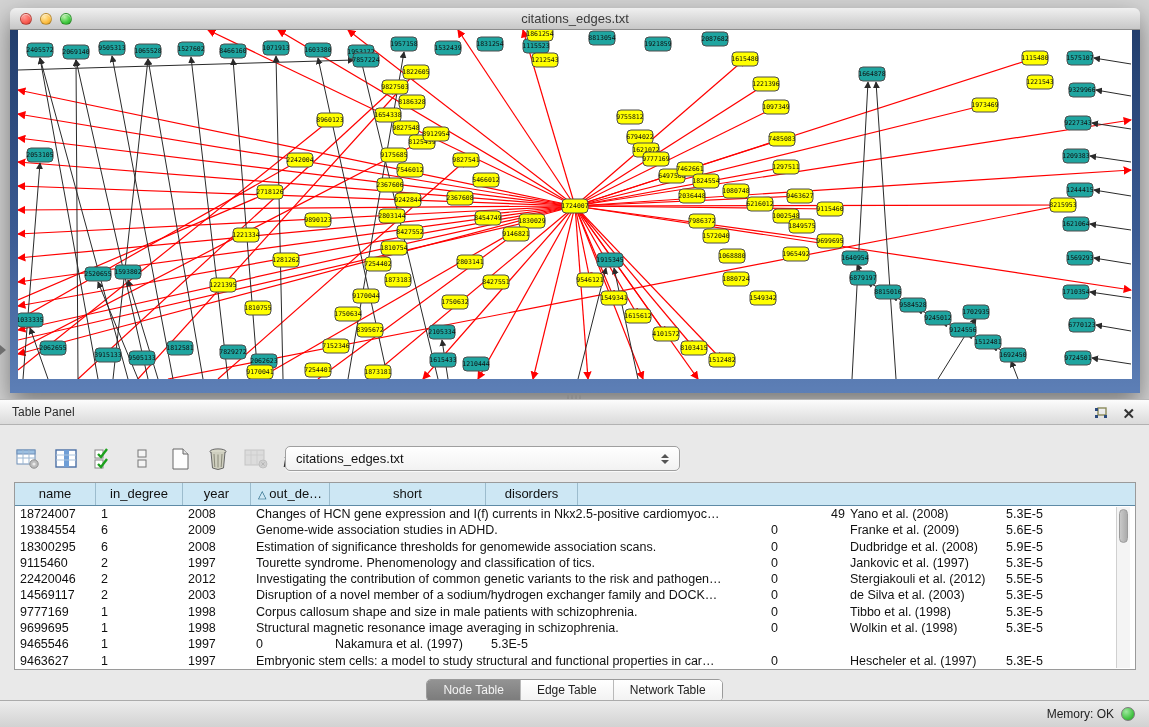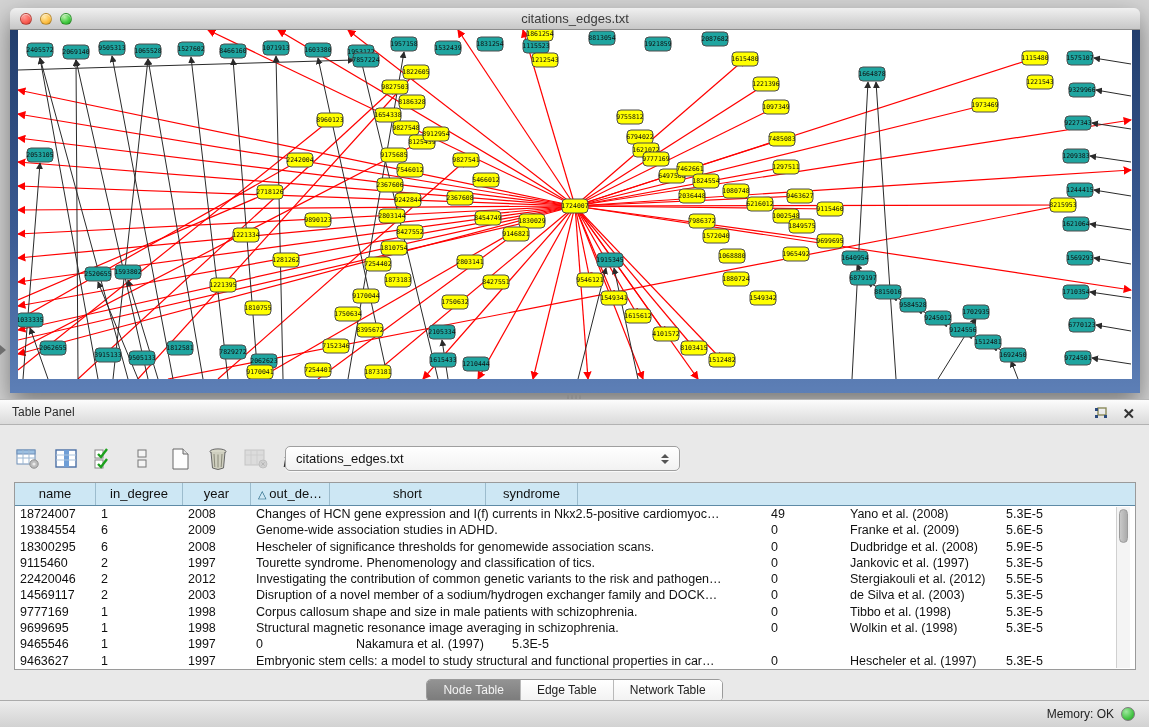--- a/index.html
+++ b/index.html
@@ -839,46 +839,46 @@
       </span>
   </div>
 
   <div class="table-box">
     <div class="thead">
         <div class="th" style="width: 81px;">name</div>
         <div class="th" style="width: 87px;">in_degree</div>
         <div class="th" style="width: 68px;">year</div>
         <div class="th" style="width: 79px;"><span class="sort-glyph">△</span>out_de…</div>
         <div class="th" style="width: 156px;">short</div>
-        <div class="th" style="width: 92px;">syndrome</div>
+        <div class="th" style="width: 92px;">disorders</div>
       </div>
     <div class="tbody">
         <div class="tr">
           <div class="td" style="width: 81px;">18724007</div>
           <div class="td" style="width: 87px;">1</div>
           <div class="td" style="width: 68px;">2008</div>
           <div class="td" style="width: 515px;">Changes of HCN gene expression and I(f) currents in Nkx2.5-positive cardiomyoc…</div>
-          <div class="td" style="width: 79px;">49</div>
+          <div class="td" style="width: 79px; text-align: right;">49</div>
           <div class="td" style="width: 156px;">Yano et al. (2008)</div>
           <div class="td" style="width: 92px;">5.3E-5</div>
         </div>
         <div class="tr">
           <div class="td" style="width: 81px;">19384554</div>
           <div class="td" style="width: 87px;">6</div>
           <div class="td" style="width: 68px;">2009</div>
           <div class="td" style="width: 515px;">Genome-wide association studies in ADHD.</div>
           <div class="td" style="width: 79px;">0</div>
           <div class="td" style="width: 156px;">Franke et al. (2009)</div>
           <div class="td" style="width: 92px;">5.6E-5</div>
         </div>
         <div class="tr">
           <div class="td" style="width: 81px;">18300295</div>
           <div class="td" style="width: 87px;">6</div>
           <div class="td" style="width: 68px;">2008</div>
-          <div class="td" style="width: 515px;">Hescheler of significance thresholds for genomewide association scans.</div>
+          <div class="td" style="width: 515px;">Estimation of significance thresholds for genomewide association scans.</div>
           <div class="td" style="width: 79px;">0</div>
           <div class="td" style="width: 156px;">Dudbridge et al. (2008)</div>
           <div class="td" style="width: 92px;">5.9E-5</div>
         </div>
         <div class="tr">
           <div class="td" style="width: 81px;">9115460</div>
           <div class="td" style="width: 87px;">2</div>
           <div class="td" style="width: 68px;">1997</div>
           <div class="td" style="width: 515px;">Tourette syndrome. Phenomenology and classification of tics.</div>
           <div class="td" style="width: 79px;">0</div>
@@ -919,21 +919,21 @@
           <div class="td" style="width: 515px;">Structural magnetic resonance image averaging in schizophrenia.</div>
           <div class="td" style="width: 79px;">0</div>
           <div class="td" style="width: 156px;">Wolkin et al. (1998)</div>
           <div class="td" style="width: 92px;">5.3E-5</div>
         </div>
         <div class="tr">
           <div class="td" style="width: 81px;">9465546</div>
           <div class="td" style="width: 87px;">1</div>
           <div class="td" style="width: 68px;">1997</div>
           <div class="td" style="width: 79px;">0</div>
-          <div class="td" style="width: 156px; margin-left: 21px;">Nakamura et al. (1997)</div>
+          <div class="td" style="width: 156px;">Nakamura et al. (1997)</div>
           <div class="td" style="width: 92px;">5.3E-5</div>
         </div>
         <div class="tr">
           <div class="td" style="width: 81px;">9463627</div>
           <div class="td" style="width: 87px;">1</div>
           <div class="td" style="width: 68px;">1997</div>
           <div class="td" style="width: 515px;">Embryonic stem cells: a model to study structural and functional properties in car…</div>
           <div class="td" style="width: 79px;">0</div>
           <div class="td" style="width: 156px;">Hescheler et al. (1997)</div>
           <div class="td" style="width: 92px;">5.3E-5</div>

